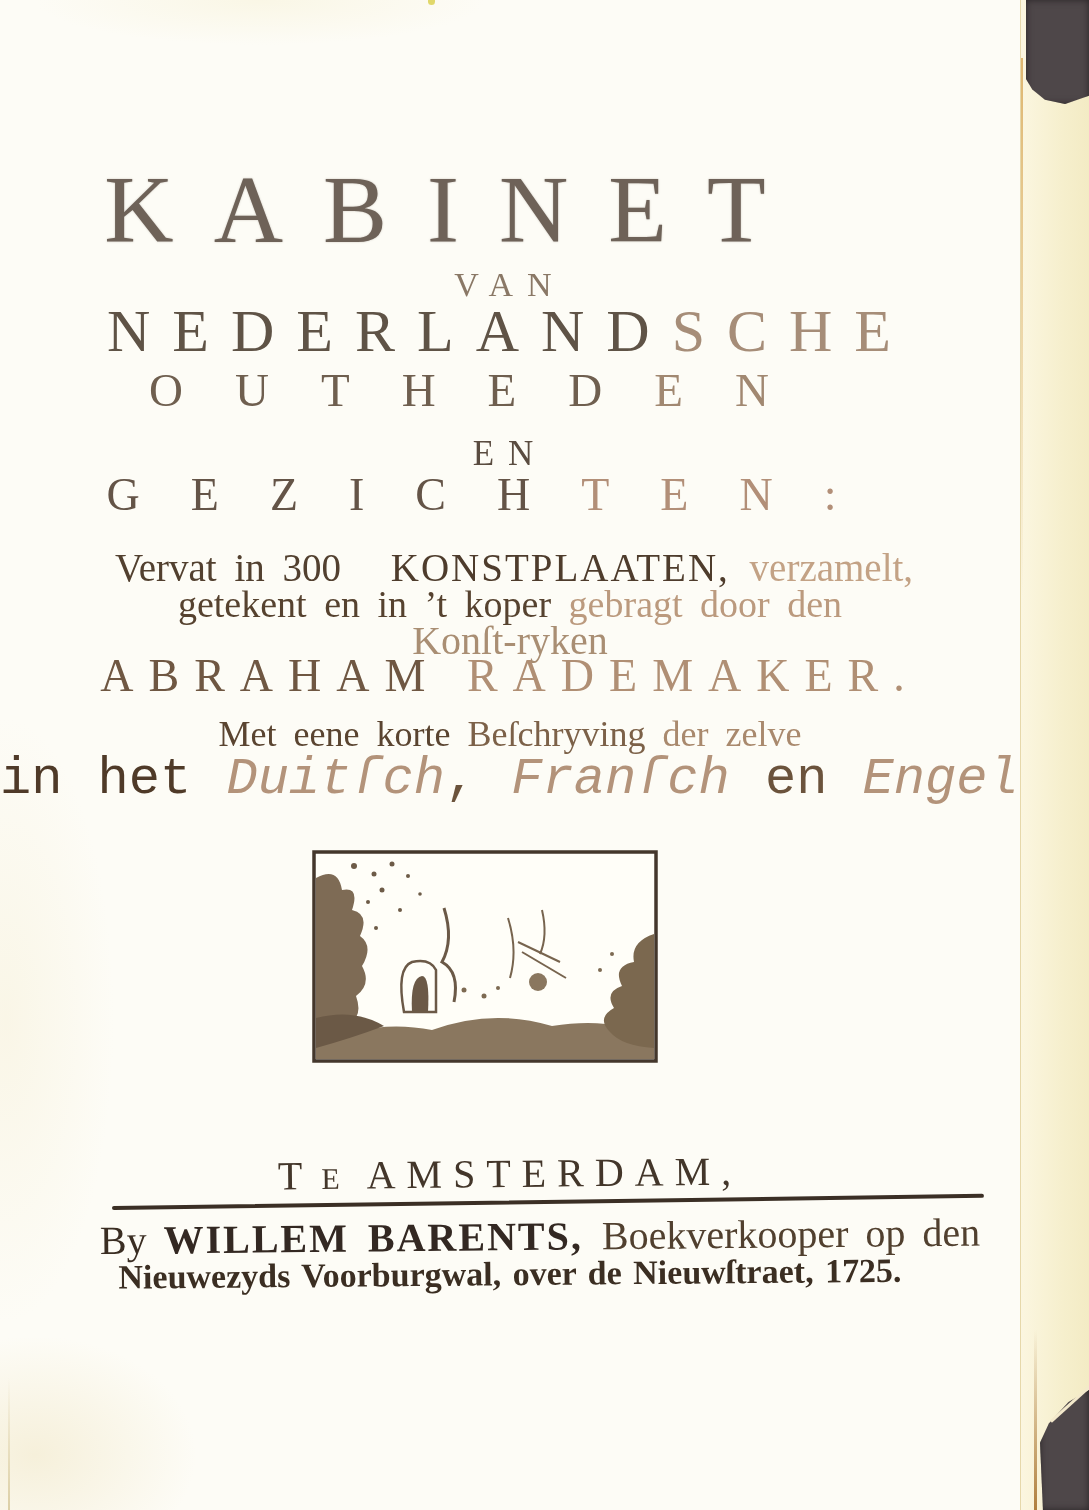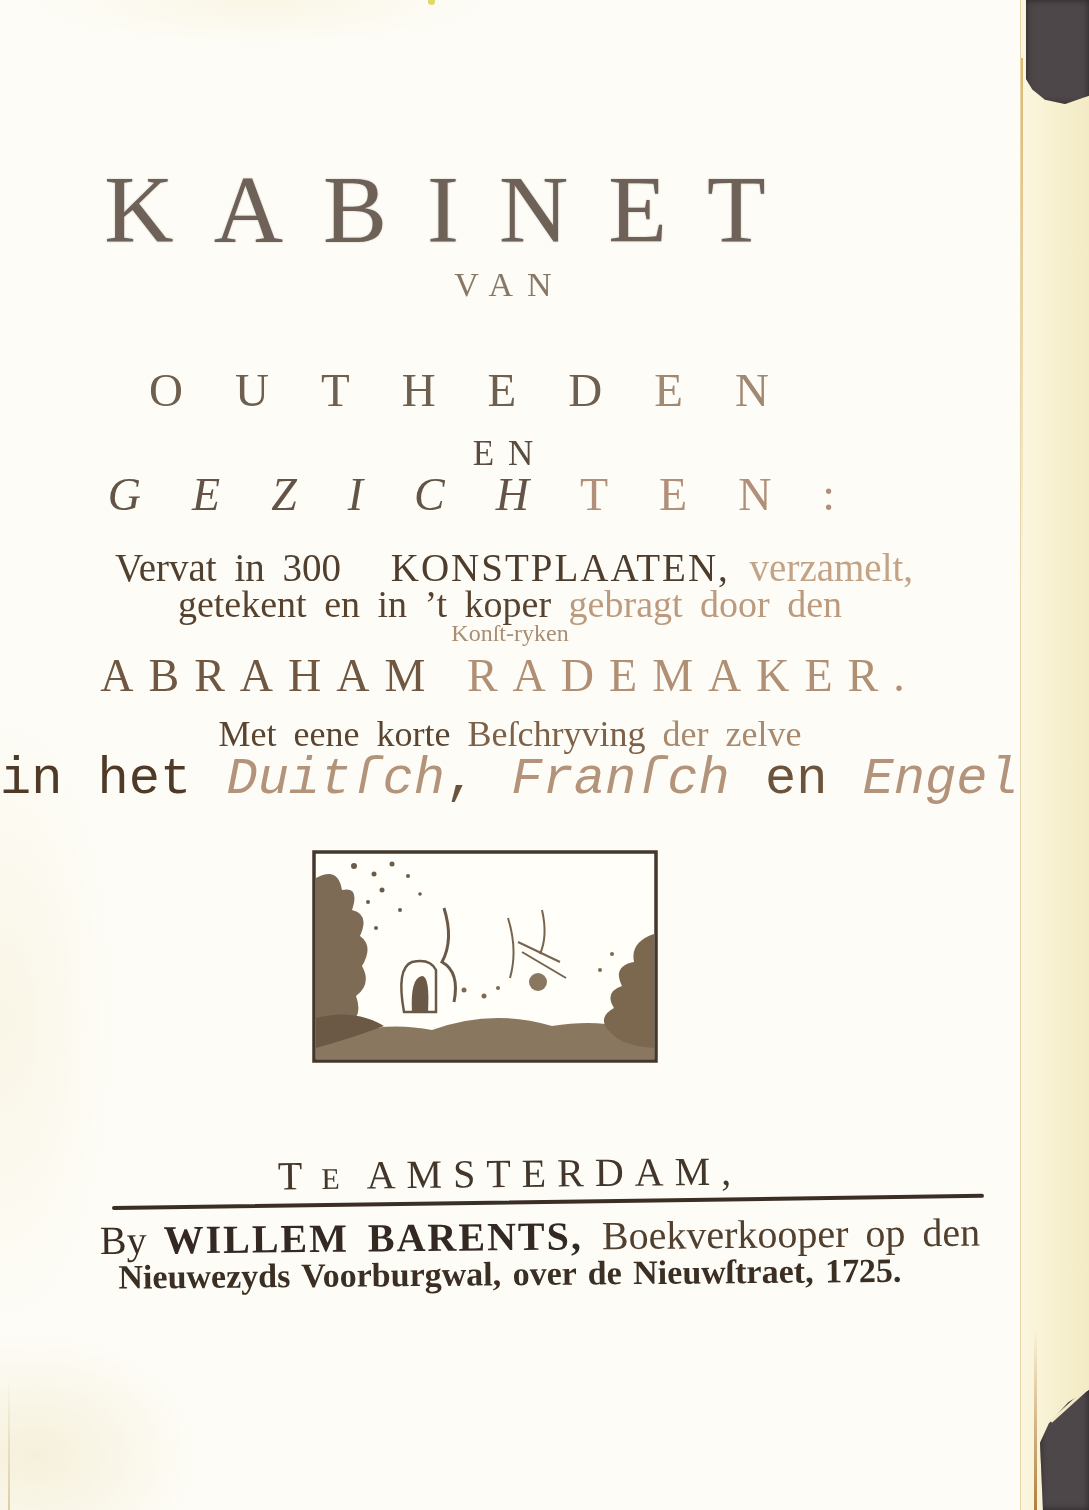--- a/index.html
+++ b/index.html
@@ -21,30 +21,30 @@
   
   .l-kabinet{top:162px;font-size:96px;letter-spacing:40px;padding-right:110px;width:910px;
     color:var(--inktitle,#6e6258);text-shadow:0 0 2px rgba(110,98,88,.38);}
   .l-van{top:268px;font-size:34px;letter-spacing:14px;color:#8a7866;}
   .l-ned{top:301px;font-size:60px;letter-spacing:22px;}
   .l-ned .dark{color:#5f5346;} .l-ned .faded{color:#a68d78;}
   .l-out{top:367px;font-size:47px;letter-spacing:52px;padding-right:50px;width:970px;}
   .l-out .dark{color:#6f5f4f;} .l-out .faded{color:#a18871;}
   .l-en{top:436px;font-size:35px;letter-spacing:14px;color:#5a4c40;}
   .l-gez{top:472px;font-size:46px;letter-spacing:51px;padding-right:26px;width:994px;}
-  .l-gez .dark{color:#645447;font-style:italic;} .l-gez .faded{color:#b28f78;}
+  .l-gez .dark{color:#645447;} .l-gez .faded{color:#b28f78;}
 
   
   .sub{word-spacing:8px;}
   .l-vervat{top:548px;font-size:39px;}
   .l-vervat .p1{color:#52402f;margin-left:8px;} .l-vervat .caps{color:#4e3c2c;letter-spacing:2px;margin-left:32px;}
   .l-vervat .faded{color:#c3a285;}
   .l-getekent{top:585px;font-size:38px;}
   .l-getekent .dark{color:#56422f;margin-top:27px;} .l-getekent .faded{color:#bb9a7e;}
-  .l-konst{top:621px;font-size:24px;color:#a98e73;}
+  .l-konst{top:621px;font-size:40px;color:#a98e73;}
   .l-author{top:653px;font-size:46px;letter-spacing:15px;text-align:center;}
   .l-author .dark{color:#6f5742;} .l-author .faded{color:#b08f74;}
   .l-met{top:716px;font-size:36px;}
   .l-met .dark{color:#5a4430;} .l-met .mid{color:#7c6148;} .l-met .faded{color:#a9896d;}
   .l-inhet{top:754px;font-size:52px;word-spacing:4px;font-family:Liberation Mono, monospace;}
   .l-inhet .dark{color:#4f3a28;} .l-inhet .sep{color:#6b533c;}
   .l-inhet .lang{font-style:italic;color:#b3937a;}
 
   
   .vignette{position:absolute;left:312px;top:850px;width:346px;height:213px;}
@@ -85,20 +85,21 @@
 </head>
 <body>
 
 <div class="scan">
   <div class="paper">
 
     <div class="line l-van">VAN</div>
 
     <div class="line l-kabinet">KABINET</div>
 
+    <div class="line l-ned"><span class="seg dark">NEDERLAND</span><span class="seg faded">SCHE</span></div>
 
     <div class="line l-out"><span class="seg dark">OUTHED</span><span class="seg faded">EN</span></div>
 
     <div class="line l-en">EN</div>
 
     <div class="line l-gez"><span class="seg dark">GEZICH</span><span class="seg faded">TEN:</span></div>
 
     <div class="line sub l-vervat"><span class="seg p1">Vervat in 300 </span><span class="seg caps">KONSTPLAATEN, </span><span class="seg faded">verzamelt,</span></div>
 
     <div class="line sub l-getekent"><span class="seg dark">getekent en in ’t koper </span><span class="seg faded">gebragt door den</span></div>

